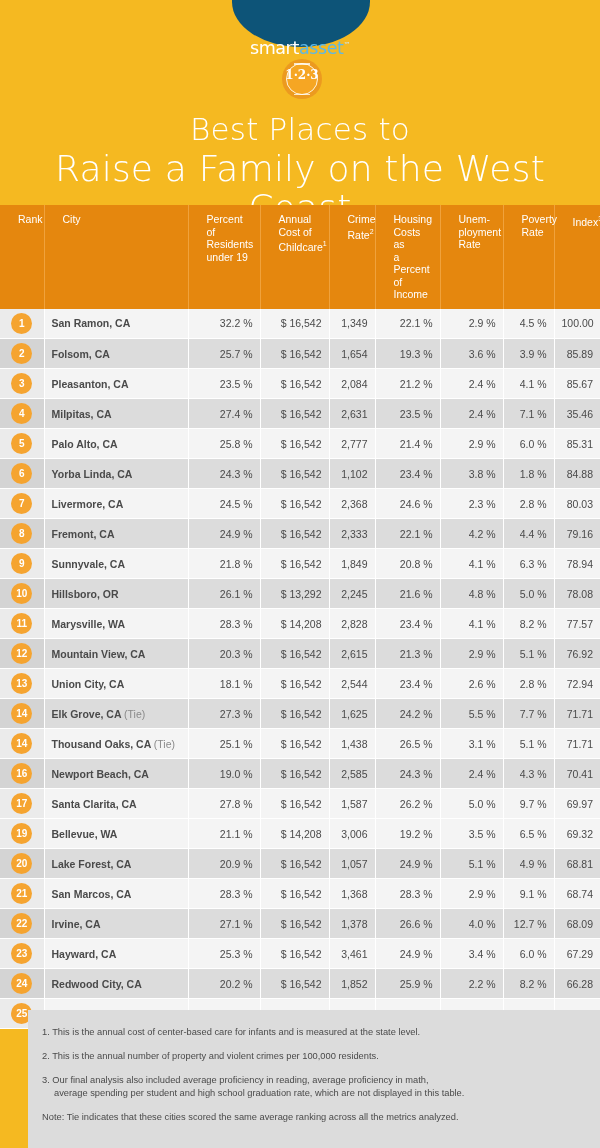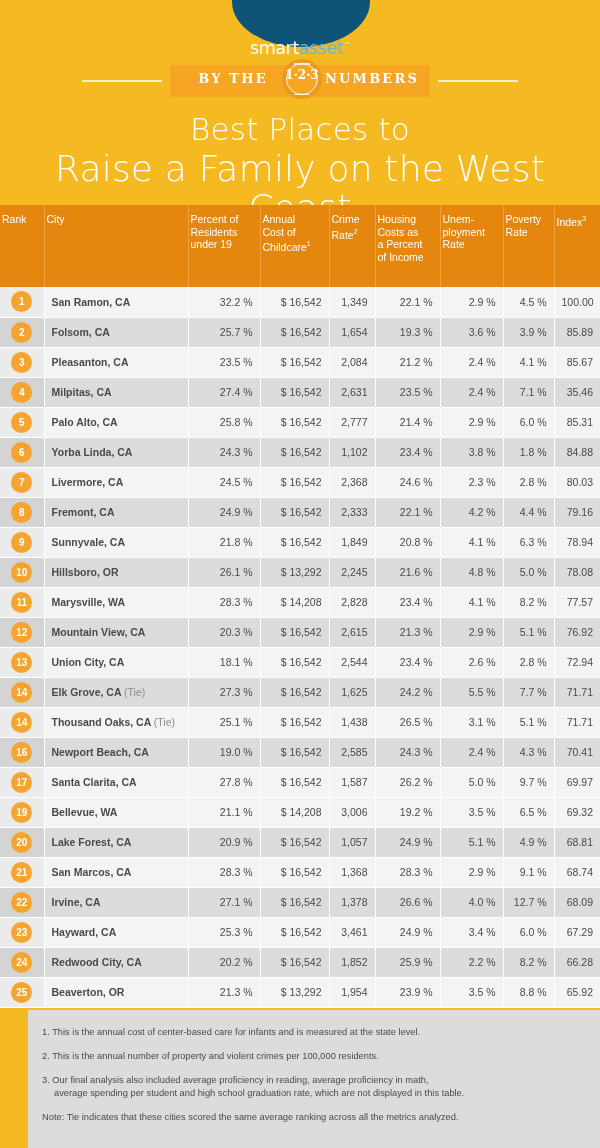--- a/index.html
+++ b/index.html
@@ -113,23 +113,23 @@
     border-collapse: collapse;
     table-layout: fixed;
   }
   thead th {
     background: #e5870e;
     color: #ffffff;
     font-size: 10.5px;
     font-weight: normal;
     text-align: left;
     vertical-align: top;
-    padding: 8px 6px 8px 2px;
+    padding: 8px 6px 8px 18px;
     line-height: 12.5px;
-    height: 82px;
+    height: 73px;
     border-right: 1px solid #f0a23c;
   }
   thead th:last-child { border-right: none; }
   thead th sup { font-size: 7px; }
 
   tbody td {
     font-size: 10.5px;
     color: #4a4a4a;
     height: 30px;
     padding: 0 7px;
@@ -189,28 +189,20 @@
 
 <div id="page">
 
   <div class="header">
 
     <div class="logo-blob"></div>
     <div class="logo-text">
       <span>smart</span><span class="b">asset</span><span class="tm">™</span>
     </div>
 
-    <div class="ribbon-wrap">
-      <div class="rule left"></div>
-      <div class="rule right"></div>
-      <div class="ribbon-band"></div>
-      <div class="ribbon-band r2" style="left:170px;width:260px;"></div>
-      <div class="ribbon-label by">BY THE</div>
-      <div class="ribbon-label nums">NUMBERS</div>
-    </div>
 
     <div class="badge123">
       <div class="inner"></div>
       <div class="tick t"></div>
       <div class="tick b"></div>
       <div class="num">1·2·3</div>
     </div>
 
     <div class="title">
       <div class="l1">Best Places to</div>

